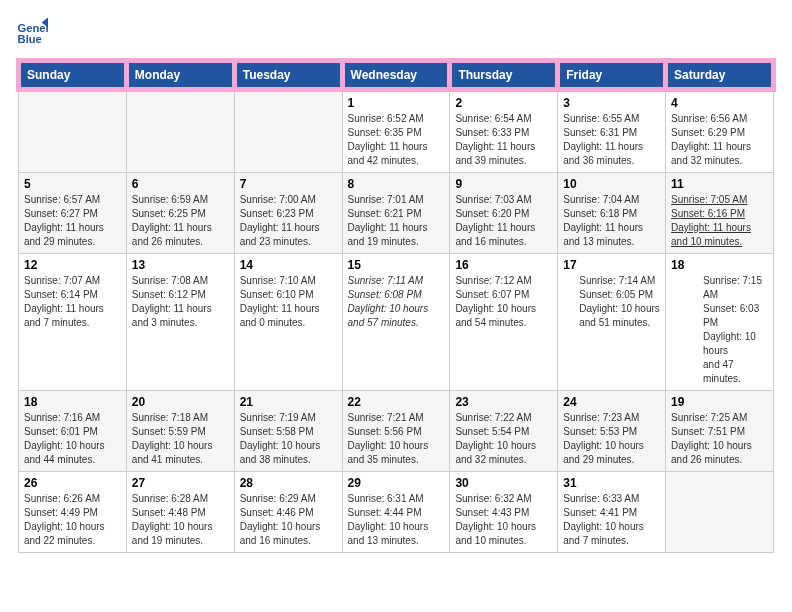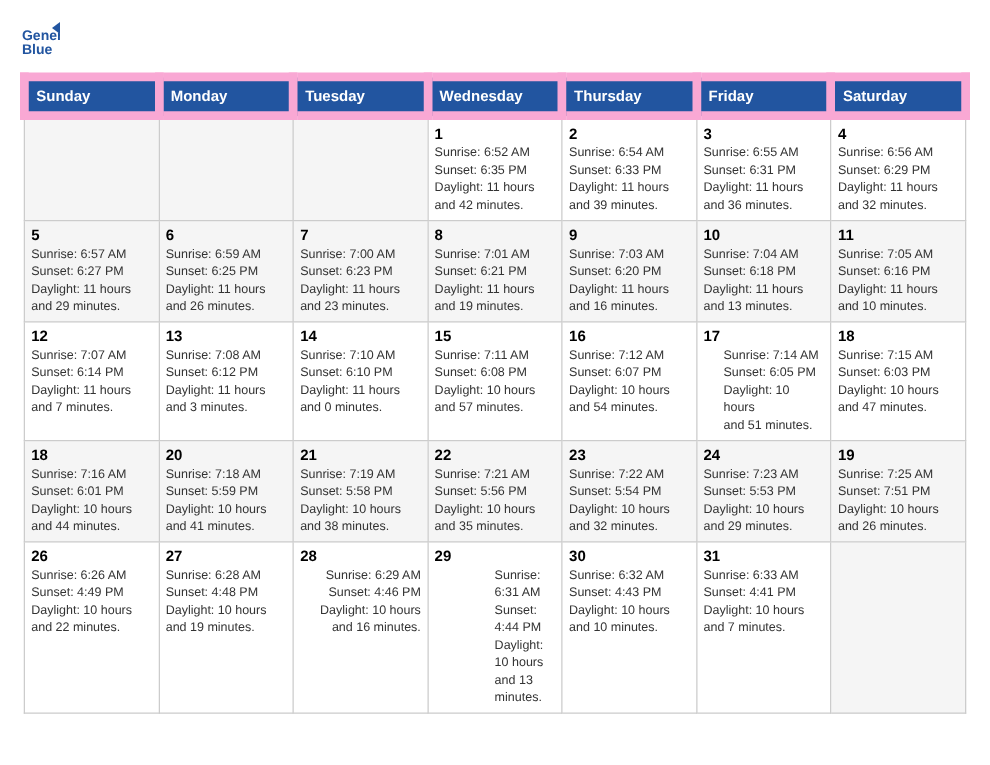--- a/index.html
+++ b/index.html
@@ -43,21 +43,21 @@
       border-collapse: collapse;
       font-size: 11px;
     }
     .calendar thead tr th {
       background: #2255a0;
       color: #fff;
       padding: 5px 6px;
       text-align: left;
       font-size: 12px;
       font-weight: bold;
-      border: 7px solid #f9a8d4;
+      border: 5px solid #f9a8d4;
     }
     .calendar tbody tr td {
       border: 1px solid #ccc;
       vertical-align: top;
       padding: 4px 5px;
       width: calc(100% / 7);
       min-height: 80px;
       background: #fff;
     }
     .calendar tbody tr:nth-child(even) td {
@@ -179,21 +179,21 @@
         </td>
         <td>
           <span class="day-number">10</span>
           <div class="day-info" style="white-space: pre-line;">Sunrise: 7:04 AM
 Sunset: 6:18 PM
 Daylight: 11 hours
 and 13 minutes.</div>
         </td>
         <td>
           <span class="day-number">11</span>
-          <div class="day-info" style="white-space: pre-line;">Sunrise: 7:05 AM
+          <div class="day-info" style="white-space: pre-line; text-decoration: underline;">Sunrise: 7:05 AM
 Sunset: 6:16 PM
 Daylight: 11 hours
 and 10 minutes.</div>
         </td>
       </tr>
       <tr>
         <td>
           <span class="day-number">12</span>
           <div class="day-info" style="white-space: pre-line;">Sunrise: 7:07 AM
 Sunset: 6:14 PM
@@ -209,42 +209,42 @@
         </td>
         <td>
           <span class="day-number">14</span>
           <div class="day-info" style="white-space: pre-line;">Sunrise: 7:10 AM
 Sunset: 6:10 PM
 Daylight: 11 hours
 and 0 minutes.</div>
         </td>
         <td>
           <span class="day-number">15</span>
-          <div class="day-info" style="white-space: pre-line;">Sunrise: 7:11 AM
+          <div class="day-info" style="white-space: pre-line; font-style: italic;">Sunrise: 7:11 AM
 Sunset: 6:08 PM
 Daylight: 10 hours
 and 57 minutes.</div>
         </td>
         <td>
           <span class="day-number">16</span>
           <div class="day-info" style="white-space: pre-line;">Sunrise: 7:12 AM
 Sunset: 6:07 PM
 Daylight: 10 hours
 and 54 minutes.</div>
         </td>
         <td>
           <span class="day-number">17</span>
           <div class="day-info" style="white-space: pre-line; margin-left: 16px;">Sunrise: 7:14 AM
 Sunset: 6:05 PM
 Daylight: 10 hours
 and 51 minutes.</div>
         </td>
         <td>
           <span class="day-number">18</span>
-          <div class="day-info" style="white-space: pre-line;">Sunrise: 7:15 AM
+          <div class="day-info" style="white-space: pre-line; margin-left: 32px;">Sunrise: 7:15 AM
 Sunset: 6:03 PM
 Daylight: 10 hours
 and 47 minutes.</div>
         </td>
       </tr>
       <tr>
         <td>
           <span class="day-number">18</span>
           <div class="day-info" style="white-space: pre-line;">Sunrise: 7:16 AM
 Sunset: 6:01 PM
@@ -304,28 +304,28 @@
         </td>
         <td>
           <span class="day-number">27</span>
           <div class="day-info" style="white-space: pre-line;">Sunrise: 6:28 AM
 Sunset: 4:48 PM
 Daylight: 10 hours
 and 19 minutes.</div>
         </td>
         <td>
           <span class="day-number">28</span>
-          <div class="day-info" style="white-space: pre-line; text-align: right;">Sunrise: 6:29 AM
+          <div class="day-info" style="white-space: pre-line;">Sunrise: 6:29 AM
 Sunset: 4:46 PM
 Daylight: 10 hours
 and 16 minutes.</div>
         </td>
         <td>
           <span class="day-number">29</span>
-          <div class="day-info" style="white-space: pre-line; margin-left: 48px;">Sunrise: 6:31 AM
+          <div class="day-info" style="white-space: pre-line;">Sunrise: 6:31 AM
 Sunset: 4:44 PM
 Daylight: 10 hours
 and 13 minutes.</div>
         </td>
         <td>
           <span class="day-number">30</span>
           <div class="day-info" style="white-space: pre-line;">Sunrise: 6:32 AM
 Sunset: 4:43 PM
 Daylight: 10 hours
 and 10 minutes.</div>

